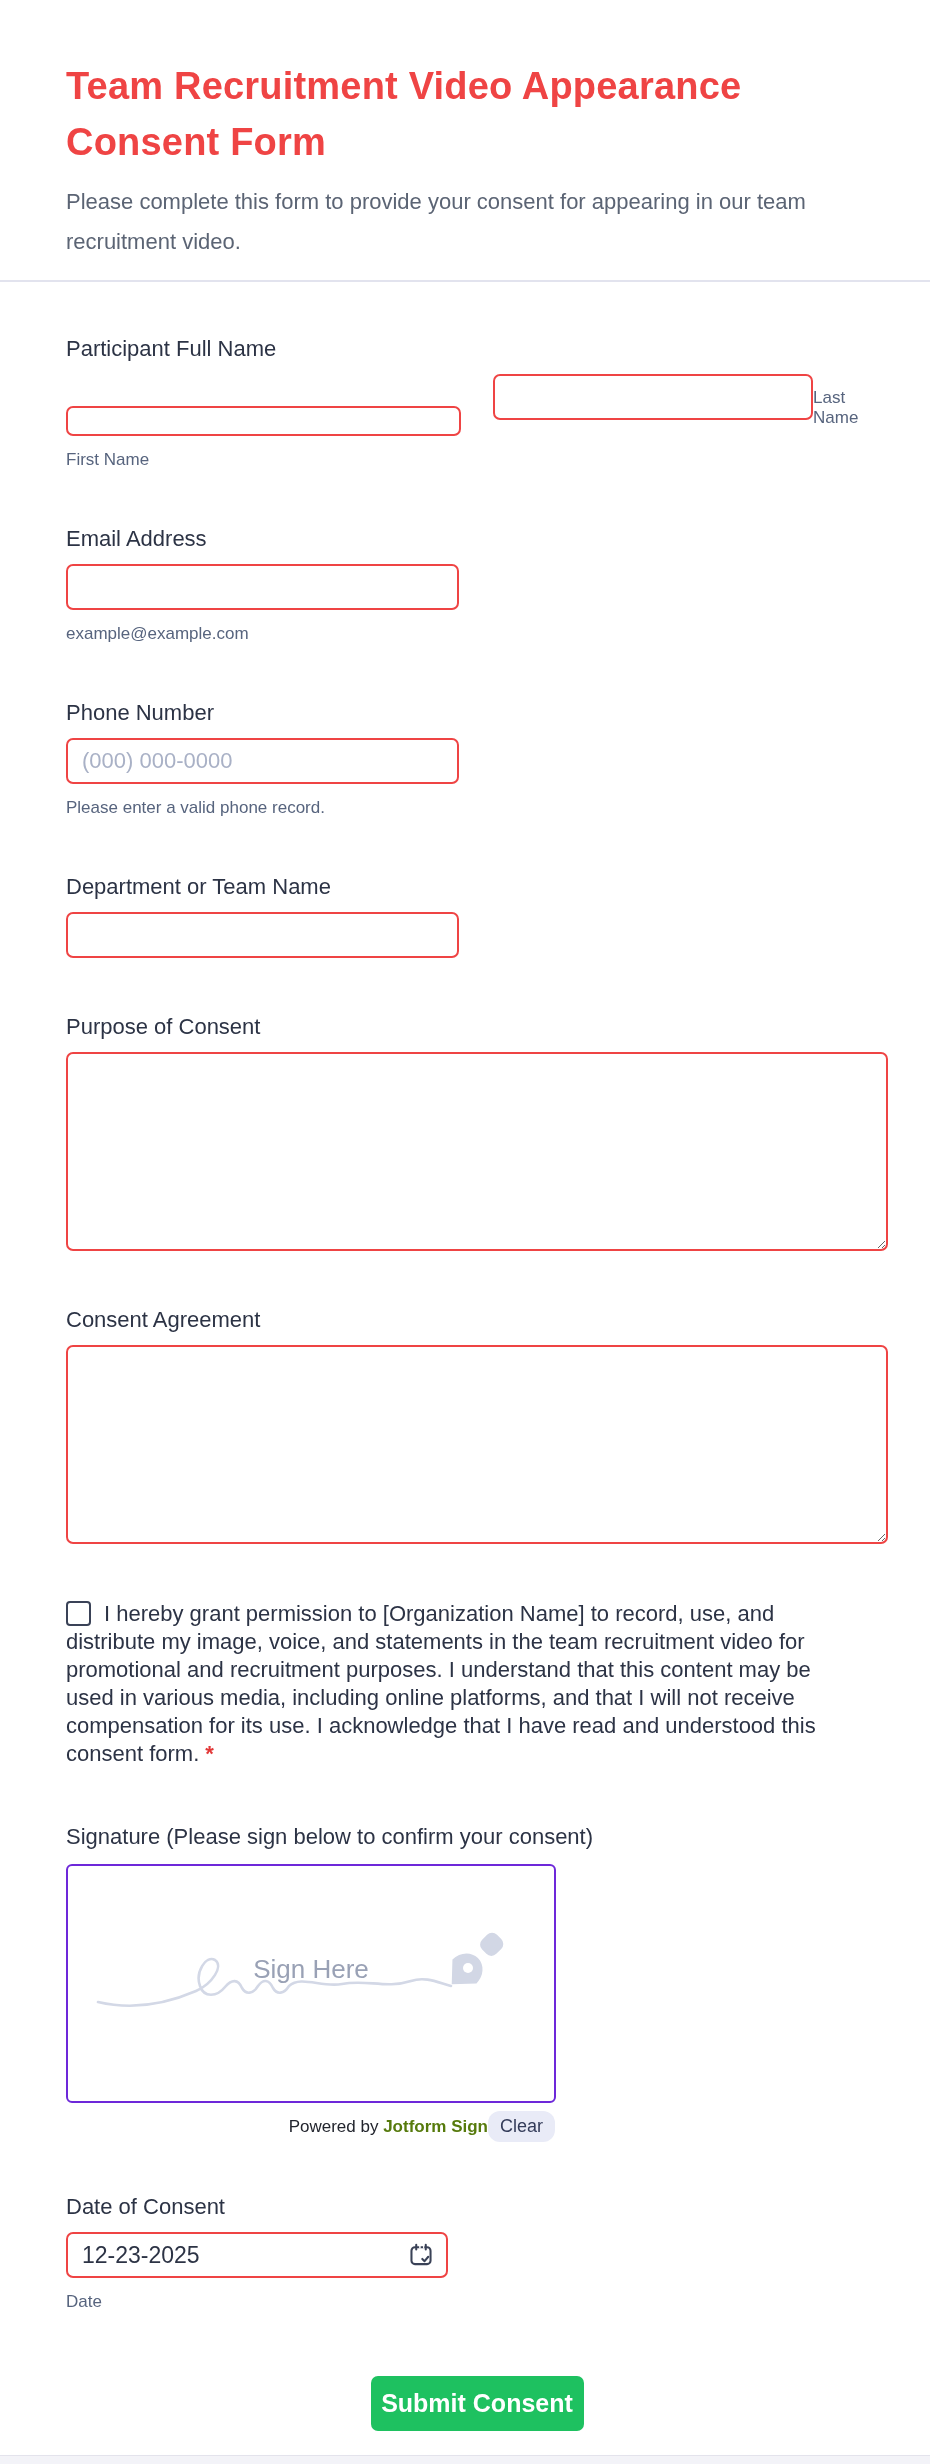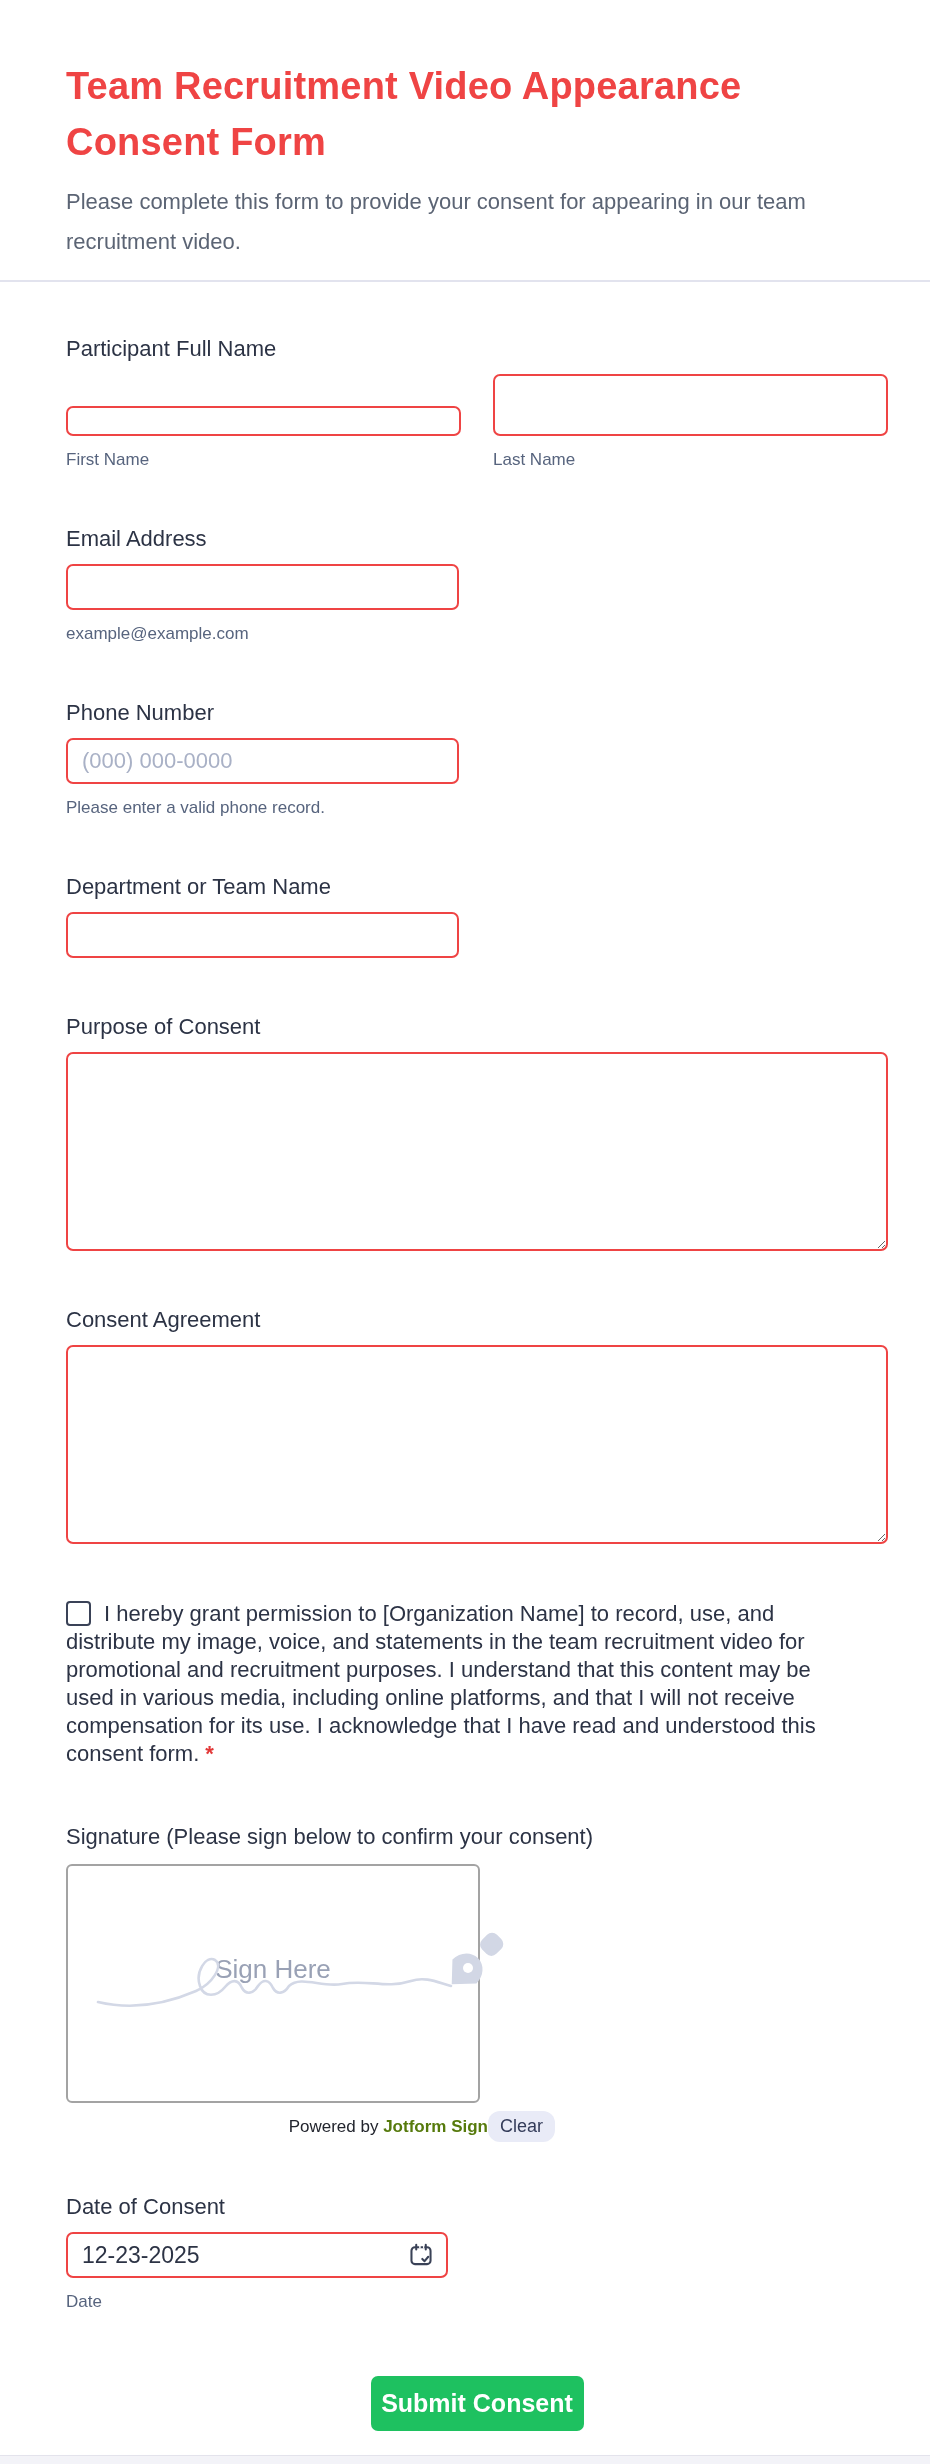--- a/index.html
+++ b/index.html
@@ -89,23 +89,23 @@
     vertical-align: -5px;
     margin-right: 13px;
     cursor: pointer;
   }
   .required-star { color: #e23737; margin-left: 6px; font-weight: 700; }
   
   .signature-group { margin-bottom: 52px; }
   .signature-label { margin-bottom: 14px; }
   .signature-pad {
     position: relative;
-    width: 414px;
+    width: 490px;
     height: 239px;
-    border: 2px solid #a3a3a3;
+    border: 2px solid #6d28d9;
     border-radius: 6px;
     background: #fff;
     cursor: crosshair;
   }
   .sign-here-text {
     position: absolute;
     top: 88px;
     left: 0;
     width: 100%;
     text-align: center;
@@ -185,21 +185,21 @@
 
 <div class="form-body">
 
   <div class="form-group">
     <label class="field-label">Participant Full Name</label>
     <div class="name-row">
       <div style="flex:1 1 0; display:flex; flex-direction:column;margin-top:32px;">
         <input type="text" class="text-input" style="">
         <span class="sub-label">First Name</span>
       </div>
-      <div style="flex:1 1 0; display:flex; flex-direction:column;">
+      <div style="flex:1 1 0; display:flex; flex-direction:row;">
         <input type="text" class="text-input" style="">
         <span class="sub-label">Last Name</span>
       </div>
     </div>
   </div>
 
   <div class="form-group">
     <label class="field-label">Email Address</label>
     <input type="text" class="text-input" style="">
     <span class="sub-label">example@example.com</span>

